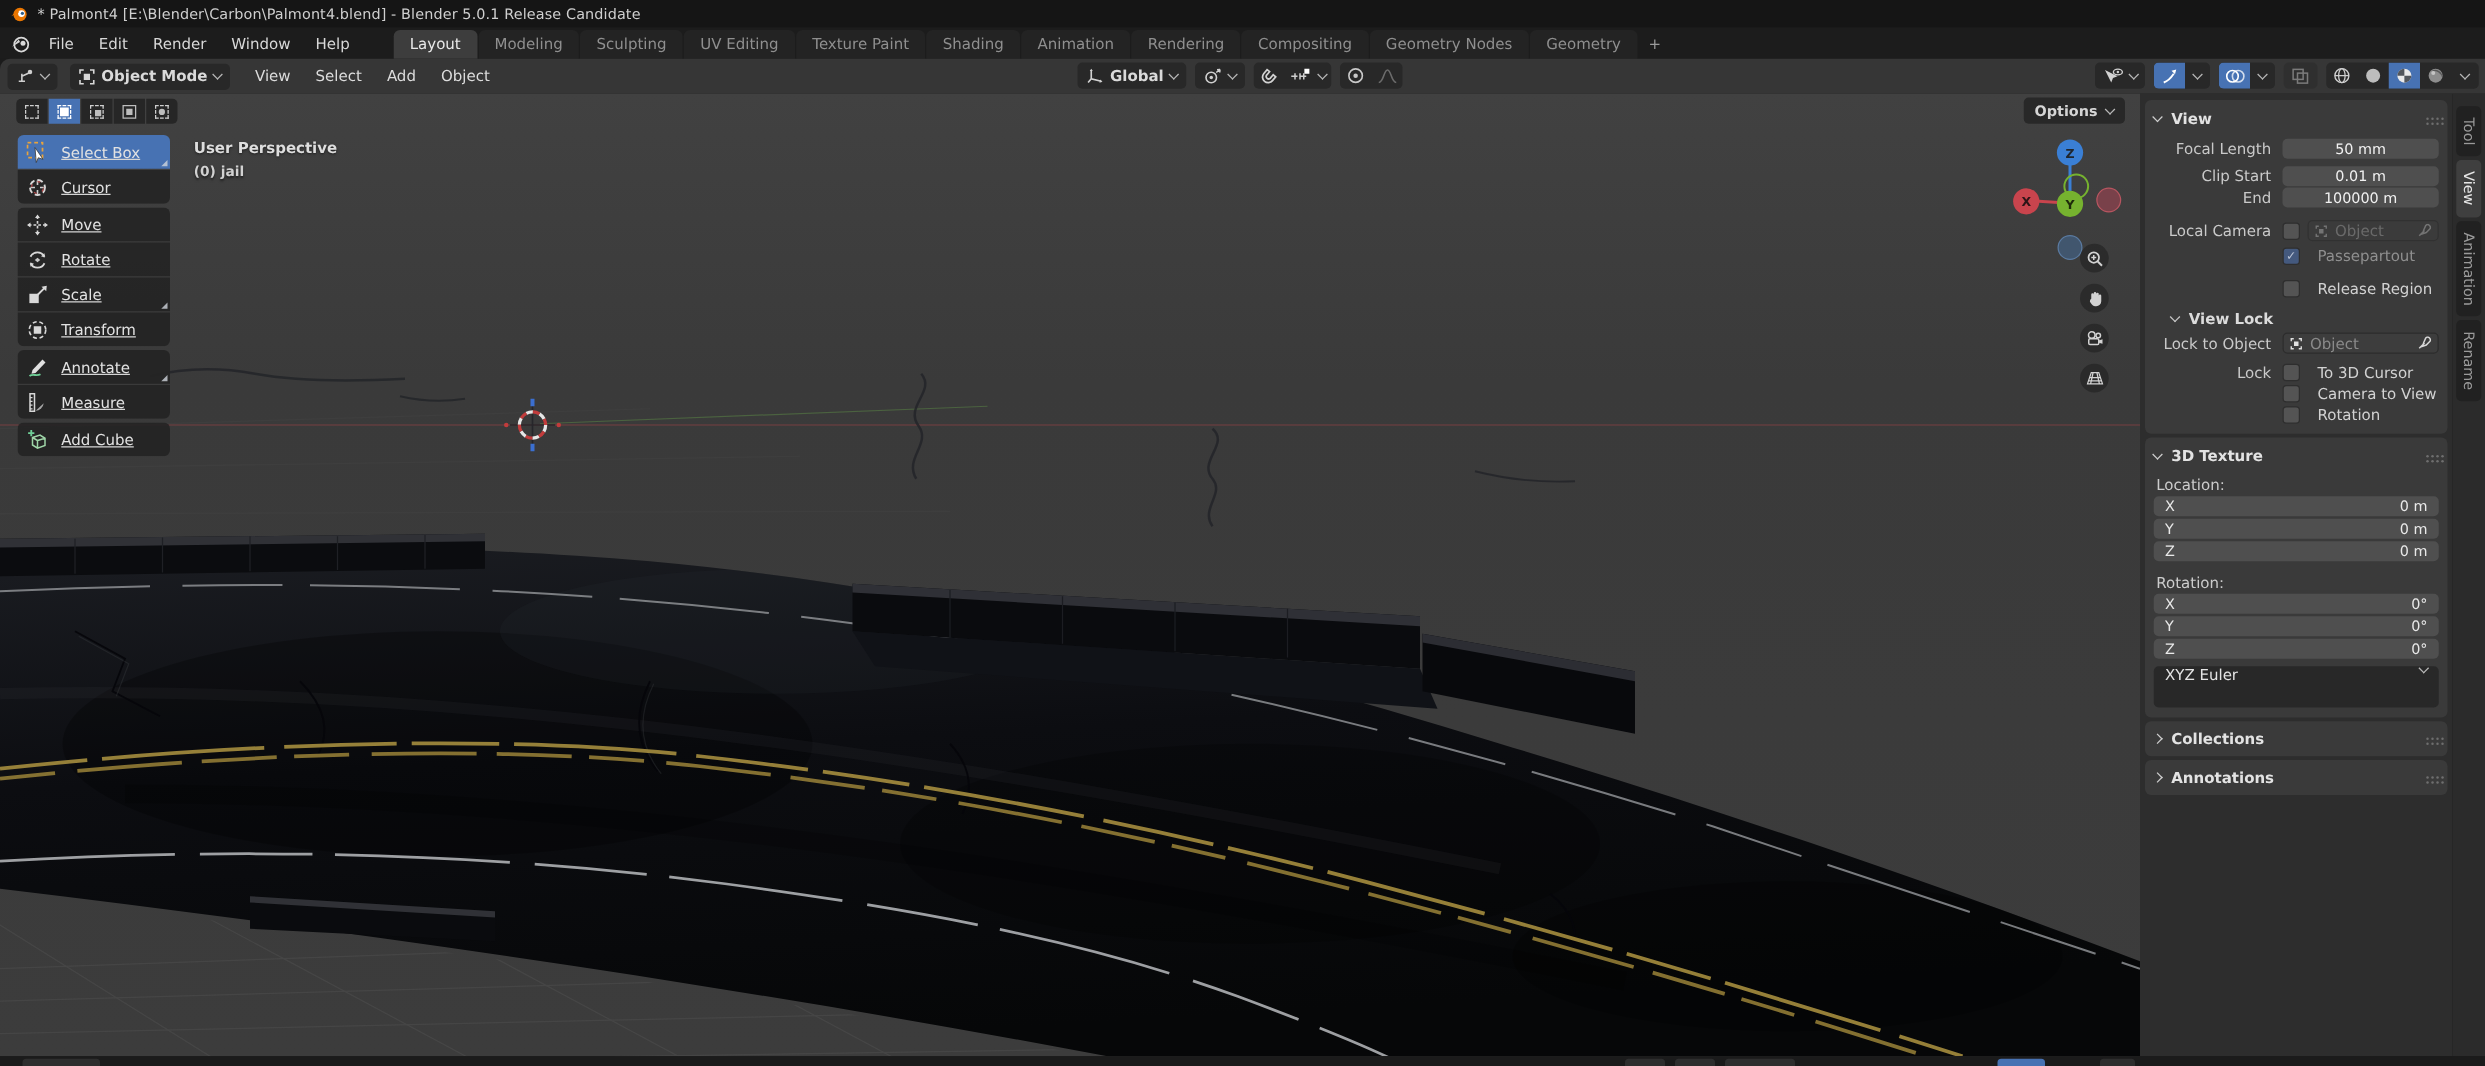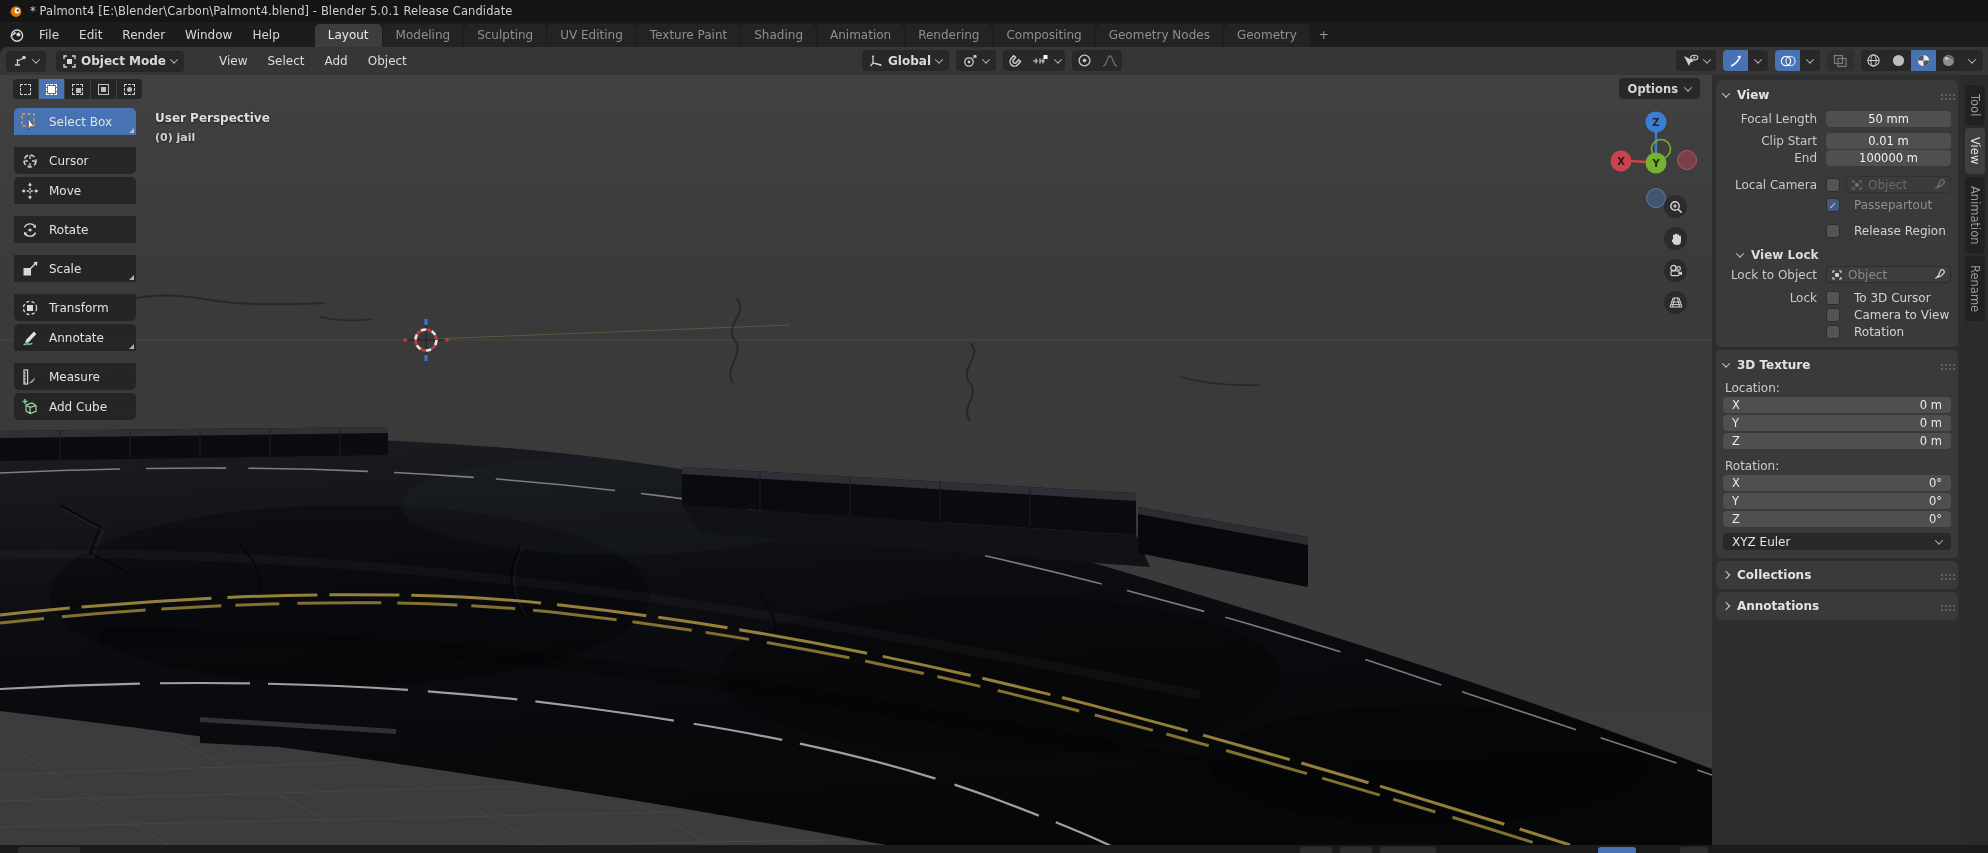--- a/index.html
+++ b/index.html
@@ -40,21 +40,21 @@
   .selbtn.on{background:#4772b3;}
   .dashsq{width:11px;height:11px;border:1px dashed #cfcfcf;position:relative;}
   .dashsq .fill{position:absolute;background:#fff;}
   .options-btn{position:absolute;right:12px;top:3px;height:21px;background:#282828;border-radius:4px;
     display:flex;align-items:center;gap:7px;padding:0 9px;color:#d5d5d5;font-weight:bold;font-size:11.5px;}
   .vp-text{position:absolute;left:155px;top:36px;text-shadow:0 1px 2px rgba(0,0,0,.55);}
   .vp-text .l1{font-size:12px;color:#dedede;font-weight:bold;}
   .vp-text .l2{font-size:11px;color:#d2d2d2;margin-top:6px;font-weight:bold;}
   
   .tbar{position:absolute;left:14px;top:33px;width:122px;display:flex;flex-direction:column;gap:3px;}
-  .tbar .grp{display:flex;flex-direction:column;border-radius:5px;overflow:hidden;gap:12px;}
+  .tbar .grp{display:flex;flex-direction:column;border-radius:5px;overflow:hidden;gap:1px;text-decoration:underline;}
   .titem{height:27px;display:flex;align-items:center;gap:9px;background:rgba(36,36,36,.92);padding:0 6px;position:relative;}
   .titem .lbl{color:#e2e2e2;font-size:12px;}
   .titem.active{background:#4772b3;}
   .titem .subtool{position:absolute;right:2px;bottom:2px;width:0;height:0;
     border-left:5px solid transparent;border-bottom:5px solid #cfd4dc;opacity:.8;}
   .ticon{width:20px;height:20px;flex:none;display:flex;align-items:center;justify-content:center;}
   
   .gizmo{position:absolute;left:1595px;top:28px;width:120px;height:115px;}
   .navicons{position:absolute;left:1664px;top:120px;display:flex;flex-direction:column;gap:9px;}
   .navbtn{width:23px;height:23px;border-radius:50%;background:rgba(30,30,30,.55);display:flex;align-items:center;justify-content:center;}
@@ -77,21 +77,21 @@
   .cb{width:14px;height:14px;background:#545454;border-radius:3px;flex:none;display:flex;
     align-items:center;justify-content:center;font-size:10px;color:#fff;border:1px solid #2e2e2e;}
   .cb.checked{background:#4772b3;}
   .cb.checked.dim{background:#44597e;color:#b9c2d4;}
   .cbl{color:#d2d2d2;margin-left:8px;}
   .cbl.dim{color:#8f8f8f;}
   .objfield{flex:1;background:#3d3d3d;border:1px solid #2c2c2c;border-radius:4px;height:17px;
     display:flex;align-items:center;padding:0 5px;gap:6px;}
   .objfield .ph{color:#8a8a8a;flex:1;}
   .objfield.dim{opacity:.6;}
-  .dropdown{background:#282828;border-radius:4px;height:17px;display:flex;align-items:center;
+  .dropdown{background:#282828;border-radius:4px;height:33px;display:flex;align-items:flex-start;
     padding:0 9px;color:#e4e4e4;margin-top:6px;}
   .dropdown .sp{flex:1;}
   .subhead{display:flex;align-items:center;gap:8px;margin:10px 0 4px 14px;}
   .subhead .ptitle{font-weight:bold;color:#dcdcdc;}
   .seclabel{color:#cccccc;margin:7px 0 2px 2px;}
   
   .tabstrip{width:26px;height:770px;background:#2b2b2b;display:flex;flex-direction:column;gap:3px;padding-top:10px;align-items:center;}
   .vtab{writing-mode:vertical-rl;background:#212121;color:#9a9a9a;border-radius:4px;
     padding:9px 3px;font-size:11.5px;width:20px;text-align:center;}
   .vtab.active{background:#3f3f3f;color:#e6e6e6;}
@@ -143,21 +143,21 @@
 </div>
 
 <div class="toolheader">
   <span class="th-btn" style="margin-right:10px">
     <svg width="15" height="14" viewBox="0 0 15 14">
       <path d="M2 11 L7 11 M4.5 11 L4.5 5 M4.5 7 L11 4" stroke="#cfcfcf" stroke-width="1.3" fill="none"></path>
       <circle cx="11" cy="3.6" r="1.8" fill="#cfcfcf"></circle>
     </svg>
     <span class="chev"></span>
   </span>
-  <span class="th-btn" style="margin-right:25px">
+  <span class="th-btn" style="margin-right:10px">
     <svg width="13" height="13" viewBox="0 0 13 13">
       <path d="M1 4 V1 H4 M9 1 H12 V4 M12 9 V12 H9 M4 12 H1 V9" stroke="#d8d8d8" stroke-width="1.3" fill="none"></path>
       <rect x="4" y="4" width="5" height="5" fill="#d8d8d8"></rect>
     </svg>
     <span style="font-weight:bold">Object Mode</span>
     <span class="chev"></span>
   </span>
   <span class="th-menu">View</span>
   <span class="th-menu">Select</span>
   <span class="th-menu">Add</span>

